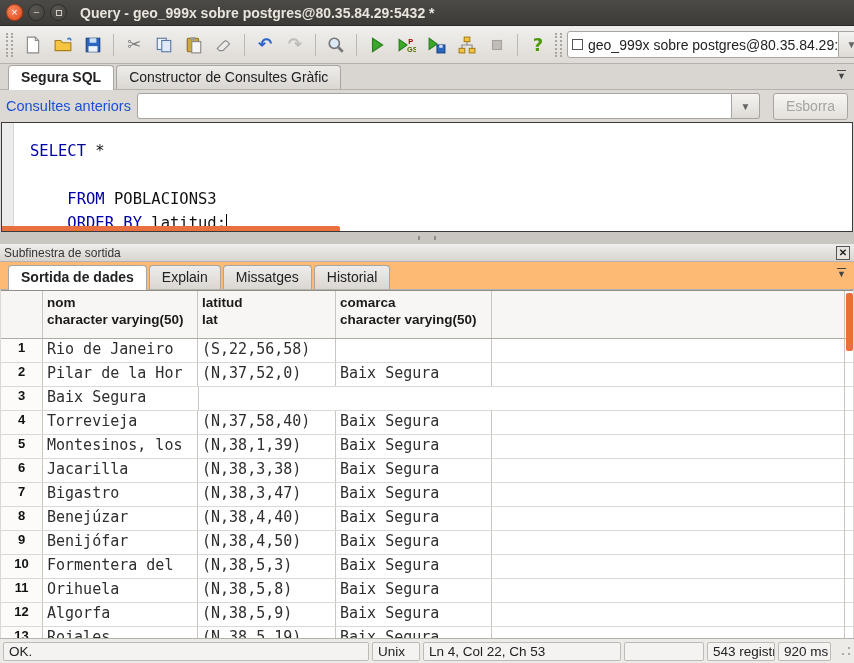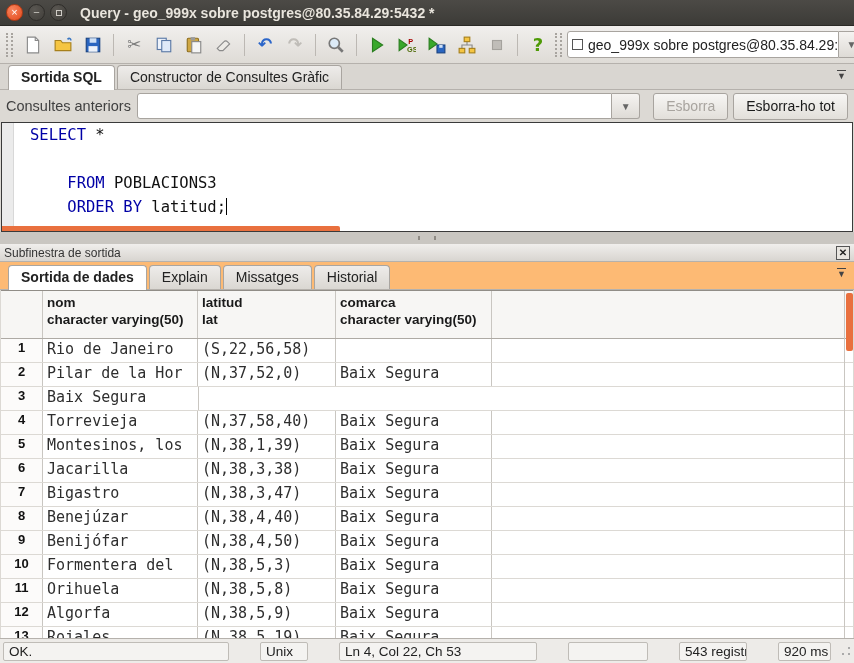--- a/index.html
+++ b/index.html
@@ -29,30 +29,30 @@
   .conn-arrow { width:26px; height:27px; border:1px solid #a8a49f; border-left:none; border-radius:0 3px 3px 0; background:linear-gradient(#f5f3f1,#dedbd6); display:flex; align-items:center; justify-content:center; color:#666; font-size:10px;}
 
   
   .tabrow { height:26px; background:#d9d6d1; display:flex; align-items:flex-end; padding:0 6px 0 8px; flex:none; position:relative; border-bottom:1px solid #b5b1ac;}
   .tab { padding:3px 12px 4px 12px; font-size:14px; border:1px solid #a9a5a0; border-bottom:none; border-radius:4px 4px 0 0; background:linear-gradient(#eeecea,#dad7d2); margin-right:2px; color:#222; white-space:nowrap; cursor:default;}
   .tab.active { background:#ffffff; font-weight:bold; position:relative; top:1px; padding-bottom:5px;}
   .chev { position:absolute; right:8px; top:6px; font-size:9px; color:#444; border-top:1px solid #444; line-height:1; padding-top:1px; cursor:default;}
 
   
   .historyrow { height:32px; background:#dcd9d4; display:flex; align-items:center; padding:0 6px 0 6px; flex:none; }
-  .historyrow .lbl { font-size:14.5px; color:#404040; margin-right:6px; white-space:nowrap;}
+  .historyrow .lbl { font-size:14.5px; color:#1d4ed8; margin-right:6px; white-space:nowrap;}
   .hcombo { flex:1; height:26px; background:#fff; border:1px solid #a8a49f; border-radius:3px 0 0 3px;}
   .harrow { width:28px; height:26px; border:1px solid #a8a49f; border-left:none; border-radius:0 3px 3px 0; background:linear-gradient(#f5f3f1,#dedbd6); display:flex; align-items:center; justify-content:center; color:#666; font-size:10px; margin-right:8px;}
   .btn { height:27px; padding:0 12px; border:1px solid #a8a49f; border-radius:3px; background:linear-gradient(#f7f6f4,#e2dfda); font-size:14px; color:#1a1a1a; margin-left:5px; white-space:nowrap; cursor:default;}
   .btn.disabled { color:#a8a49f; }
 
   
   .editor { height:110px; background:#fff; border:1px solid #3a3a3a; margin:0 1px; position:relative; flex:none; display:flex; overflow:hidden;}
   .gutter { width:12px; background:#ebebeb; border-right:1px solid #d8d8d8; flex:none;}
-  .code { padding:0 0 0 16px; font-family:"DejaVu Sans Mono", monospace; font-size:15.5px; line-height:24px; white-space:pre; color:#111;}
+  .code { padding:16px 0 0 16px; font-family:"DejaVu Sans Mono", monospace; font-size:15.5px; line-height:24px; white-space:pre; color:#111;}
   .code .kw { color:#0000a6; }
   .caret { display:inline-block; width:1px; height:17px; background:#000; vertical-align:-3px;}
   .hscroll { position:absolute; left:0; bottom:0; height:5px; width:338px; background:#e9703e; border-radius:0 2px 0 0;}
 
   
   .splitter { height:12px; background:#c9c6c1; flex:none; display:flex; align-items:center; justify-content:center;}
   .splitter .dots { width:18px; height:4px; border-left:2px dotted #8e8a84; border-right:2px dotted #8e8a84; background:transparent;}
 
   
   .panelhead { height:18px; background:linear-gradient(#f0eeec,#d8d5d0); border-bottom:1px solid #b5b1ac; display:flex; align-items:center; padding:0 4px; font-size:12px; color:#333; flex:none;}
@@ -203,32 +203,31 @@
       <span class="conn-combo">
         <span class="cbx"></span>
         <span>geo_999x sobre postgres@80.35.84.29:5432</span>
       </span>
       <span class="conn-arrow">▼</span>
     </span>
   </div>
 
   <div class="tabrow">
     <span id="editor-tabs" style="display:flex;align-items:flex-end;">
-        <span class="tab active">Sortida SQL</span>
+        <span class="tab active">Segura SQL</span>
         <span class="tab">Constructor de Consultes Gràfic</span>
       </span>
     <span class="chev">▼</span>
   </div>
 
   <div class="historyrow">
     <span class="lbl">Consultes anteriors</span>
     <span class="hcombo"></span>
     <span class="harrow">▼</span>
     <button class="btn disabled">Esborra</button>
-    <button class="btn">Esborra-ho tot</button>
   </div>
 
   <div class="editor">
     <div class="gutter"></div>
     <div class="code" id="sql-code"><div><span class="kw">SELECT</span><span class="pl"> *</span></div><div>&nbsp;</div><div><span class="pl">    </span><span class="kw">FROM</span><span class="pl"> POBLACIONS3</span></div><div><span class="pl">    </span><span class="kw">ORDER BY</span><span class="pl"> latitud;</span><span class="caret"></span></div></div>
     <div class="hscroll"></div>
   </div>
 
   <div class="splitter">
       <span class="dots"></span>
@@ -355,21 +354,21 @@
           <div class="rc c-2">(N,38,5,19)</div>
           <div class="rc c-3">Baix Segura</div>
           <div class="rc c-f"></div>
         </div>
       </div>
     <div class="gridedge"></div>
     <div class="vscroll"></div>
   </div>
 
   <div class="statusbar">
-    <span id="status-cells" style="display:flex;flex:1;align-items:center;gap:28px;">
+    <span id="status-cells" style="display:flex;flex:1;align-items:center;">
         <span class="scell s0">OK.</span>
         <span class="scell s1">Unix</span>
         <span class="scell s2">Ln 4, Col 22, Ch 53</span>
         <span class="scell s3"></span>
         <span class="scell s4">543 registr</span>
         <span class="scell s5">920 ms</span>
       </span>
     <span class="sgrip"></span>
   </div>
 

